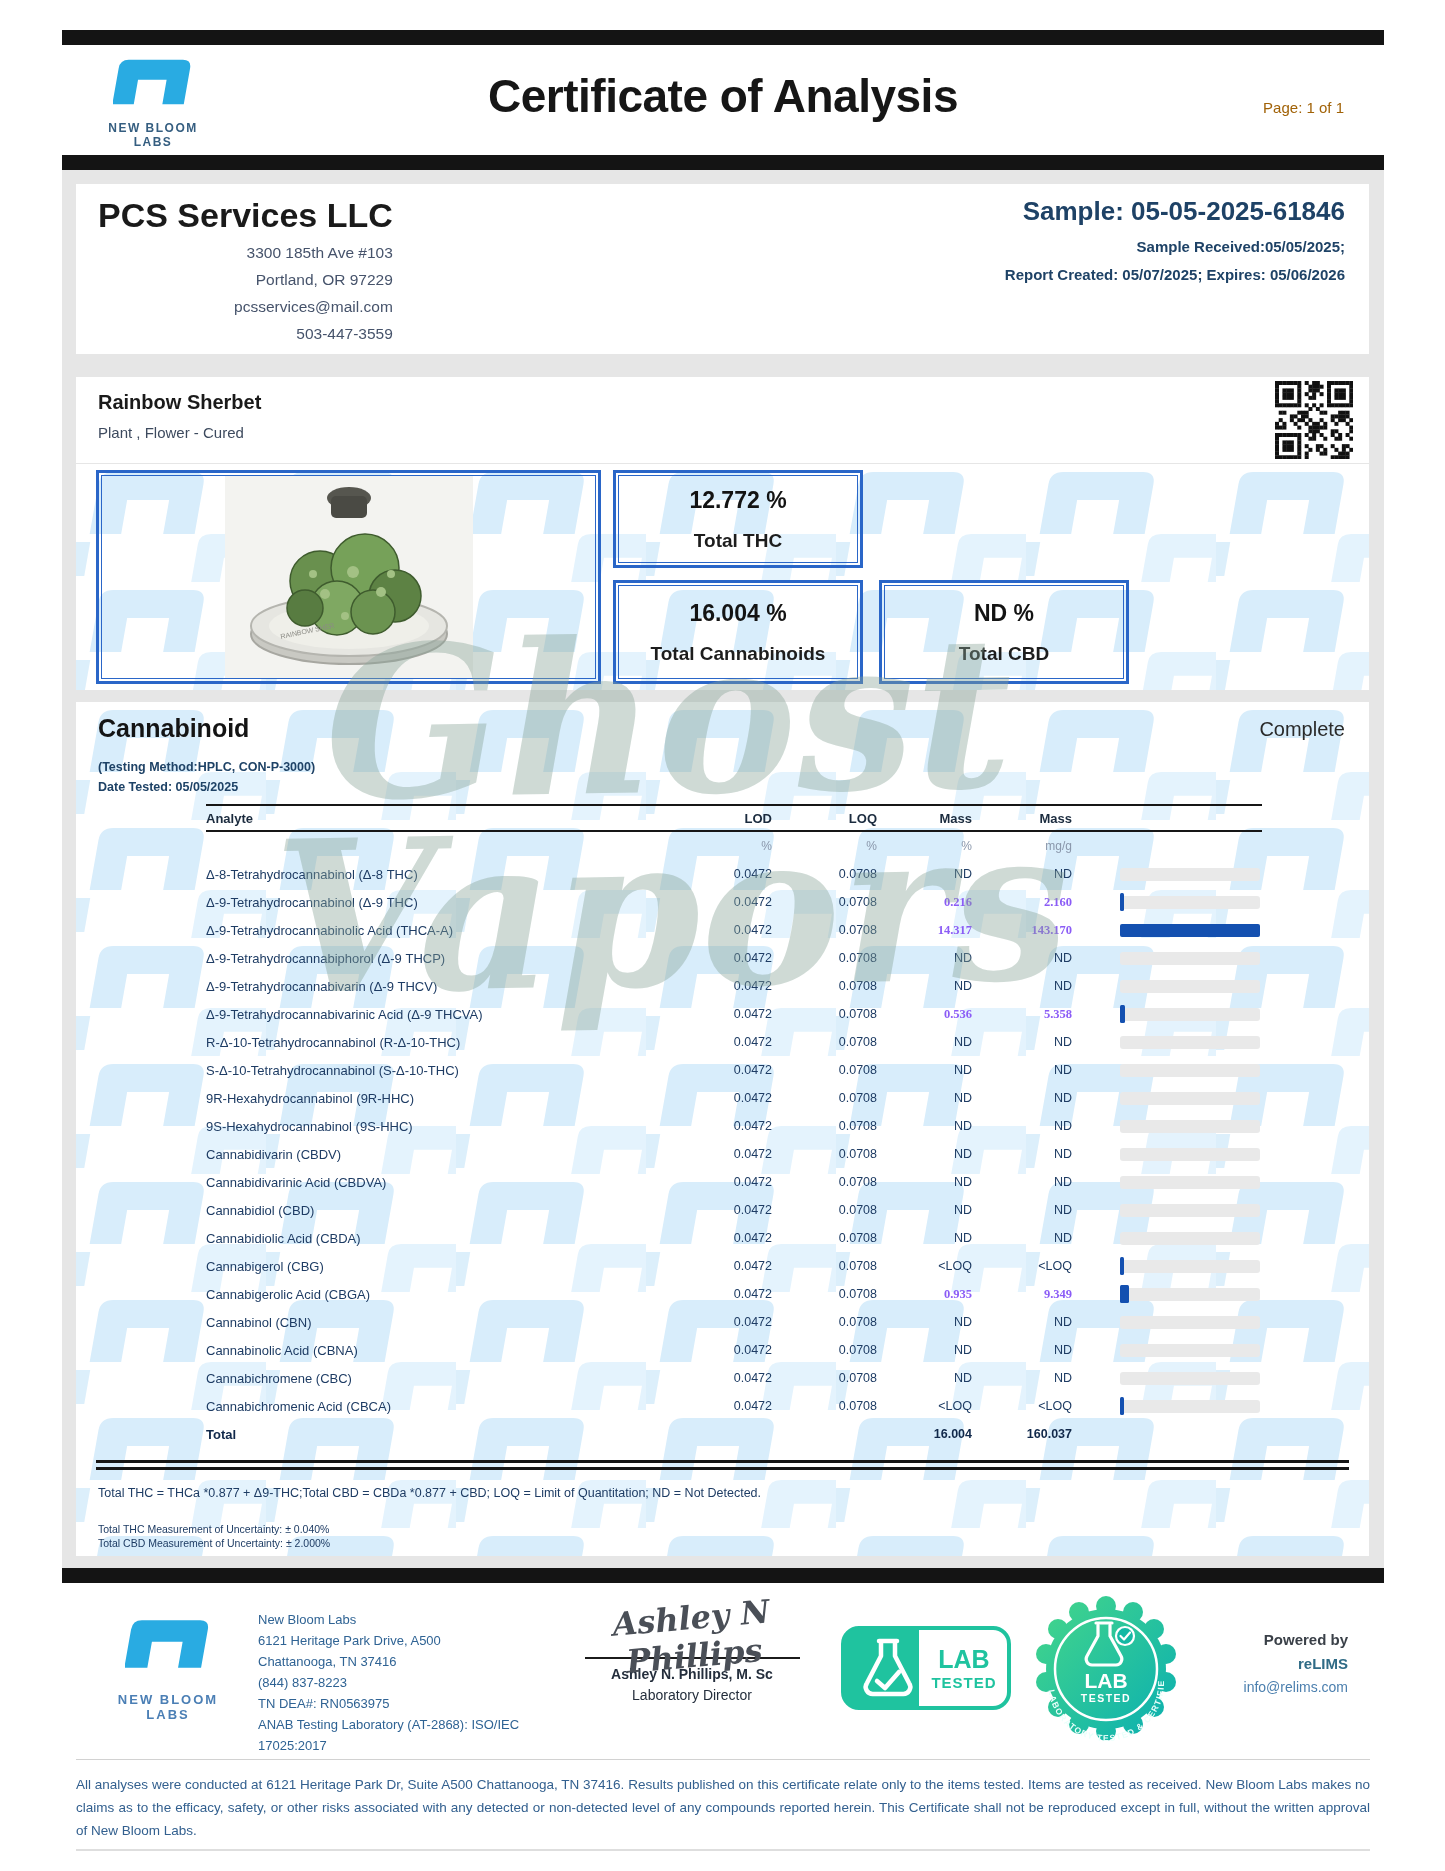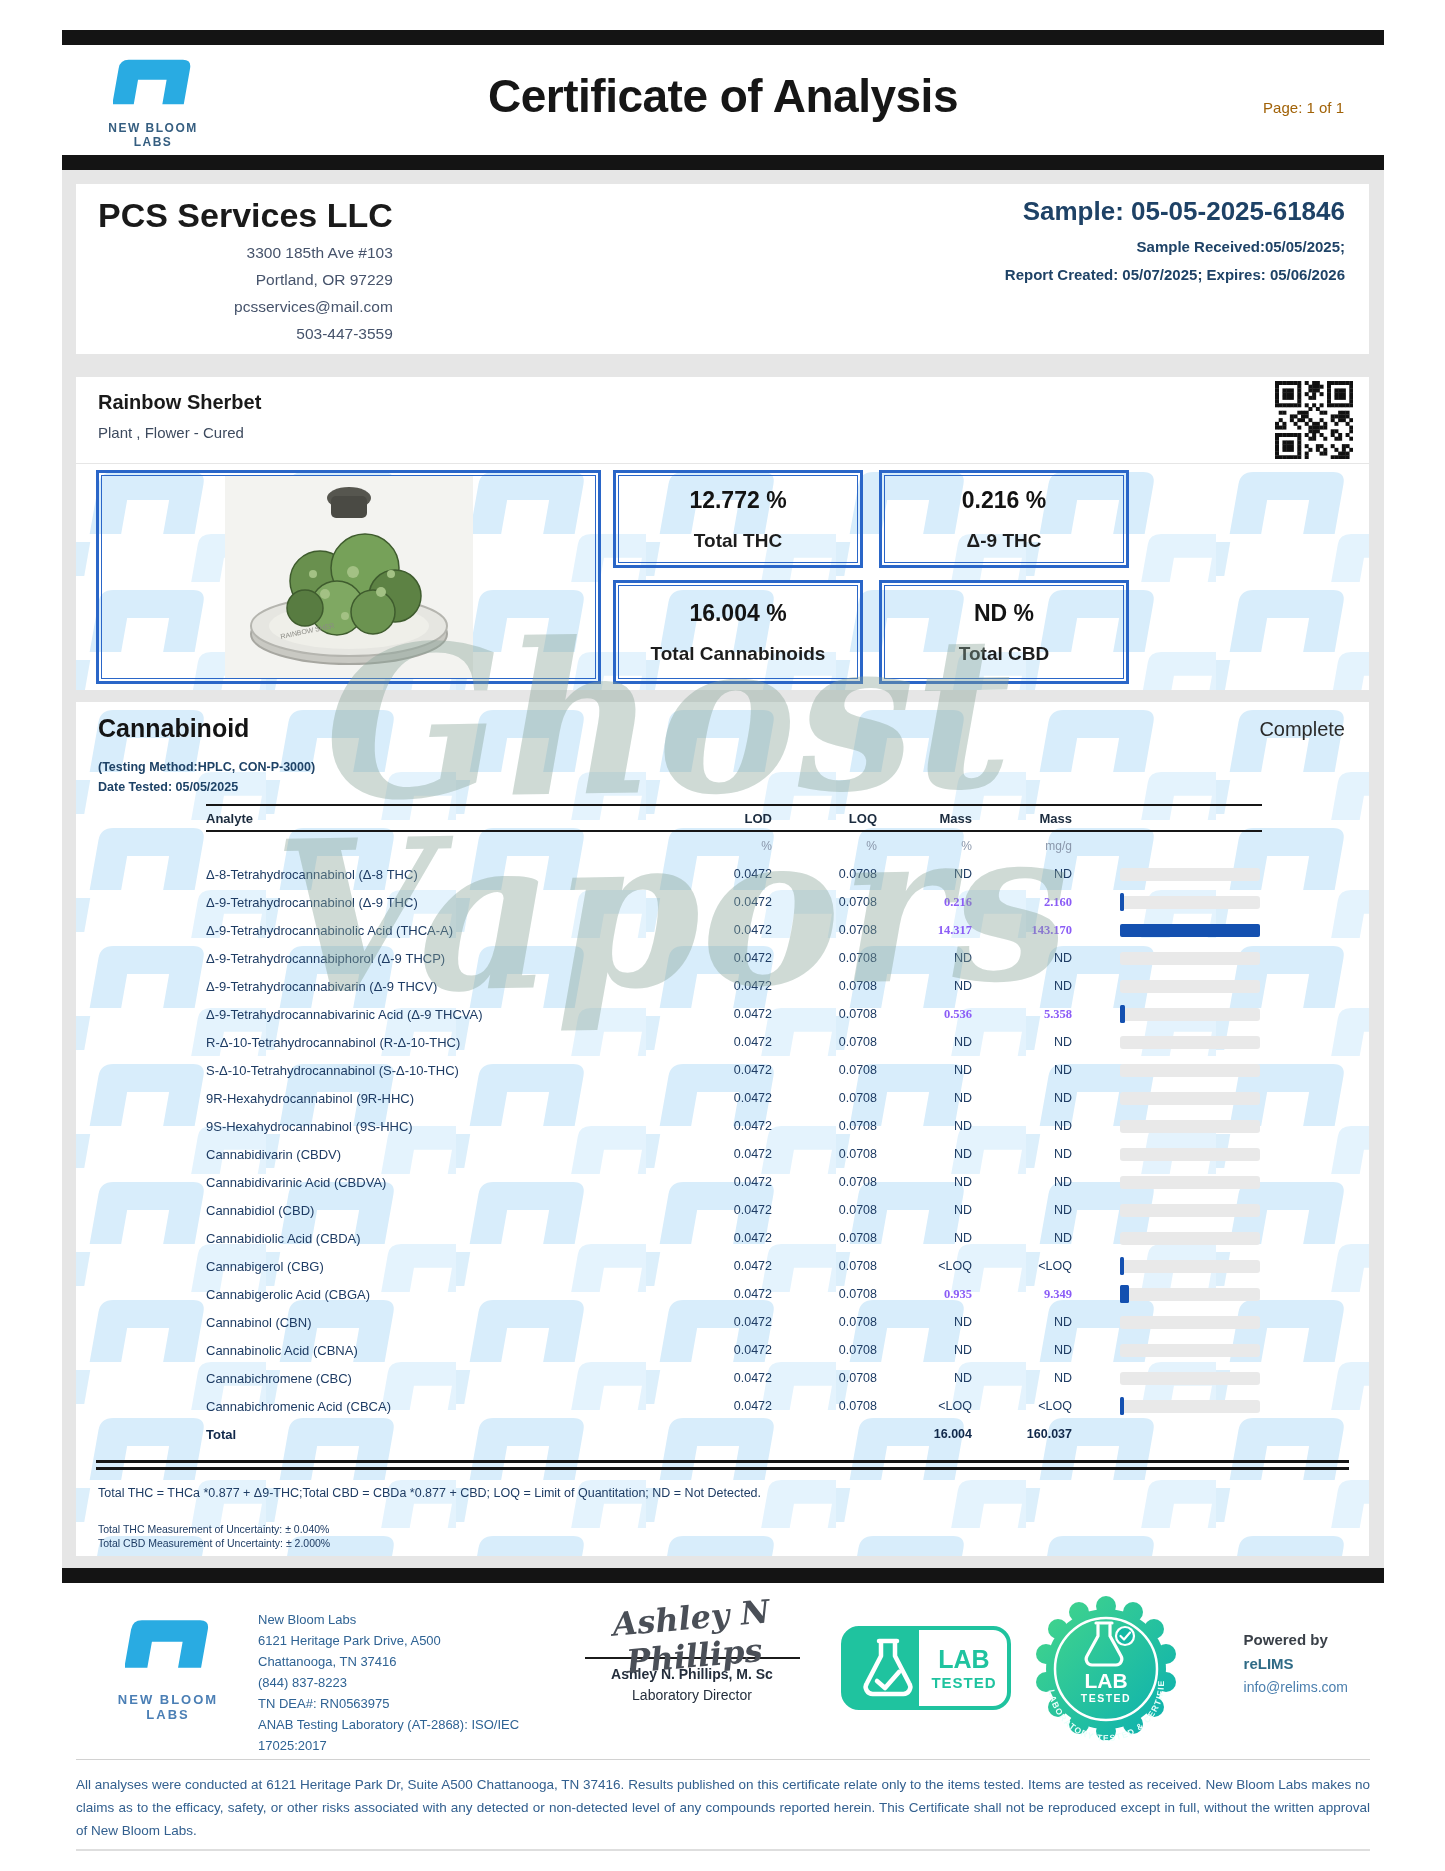--- a/index.html
+++ b/index.html
@@ -76,21 +76,21 @@
   .flogo{position:absolute;left:36px;top:30px;width:140px;text-align:center;}
   .flogo-label{margin-top:13px;font-size:13px;font-weight:600;letter-spacing:2px;color:#4b7fb5;}
   .faddr{position:absolute;left:196px;top:26px;width:310px;font-size:13px;line-height:1.62;color:#2f6394;}
   .fsign{position:absolute;left:495px;top:16px;width:270px;text-align:center;}
   .sig-script{height:58px;font-family:"DejaVu Serif",serif;font-style:italic;font-weight:700;font-size:32px;color:#4a4f57;transform:rotate(-5deg);}
   .sig-line{width:215px;margin:0 auto 7px;border-top:2px solid #1b1b1b;}
   .sig-name{font-size:14px;font-weight:700;color:#242e3c;}
   .sig-title{font-size:14px;color:#242e3c;margin-top:5px;}
   .fbadge1{position:absolute;left:778px;top:42px;}
   .fbadge2{position:absolute;left:968px;top:10px;}
-  .fpowered{position:absolute;right:36px;top:48px;}
+  .fpowered{position:absolute;right:36px;top:48px;text-align:right;}
   .p1{font-size:15px;font-weight:700;color:#3a4048;}
   .p2{font-size:15px;font-weight:700;color:#2f6b86;margin-top:7px;}
   .p3{font-size:14px;color:#4b7fae;margin-top:7px;}
   .fdivider{position:absolute;left:14px;right:14px;top:176px;border-top:1px solid #d2d2d2;}
   .fdisc{position:absolute;left:14px;top:190px;width:1294px;font-size:13.5px;line-height:1.72;color:#33608f;text-align:justify;}
   .fbottomline{position:absolute;left:14px;right:14px;top:266px;border-top:2px solid #dedede;}
 </style>
 </head>
 <body>
 
@@ -388,24 +388,20 @@
             <circle cx="88" cy="98" r="4"></circle>
             <circle cx="166" cy="98" r="4"></circle>
         </g>
         <text x="56" y="163" font-size="7" fill="#8b8b85" transform="rotate(-12 56 163)">RAINBOW SHER</text>
       </svg>
     </div>
     <div class="bluebox rbox rbox-1">
       <div class="val">12.772 %</div>
       <div class="lbl">Total THC</div>
     </div>
-    <div class="bluebox rbox rbox-2">
-      <div class="val">0.216 %</div>
-      <div class="lbl">Δ-9 THC</div>
-    </div>
     <div class="bluebox rbox rbox-3">
       <div class="val">16.004 %</div>
       <div class="lbl">Total Cannabinoids</div>
     </div>
     <div class="bluebox rbox rbox-4">
       <div class="val">ND %</div>
       <div class="lbl">Total CBD</div>
     </div>
   </div>
 

